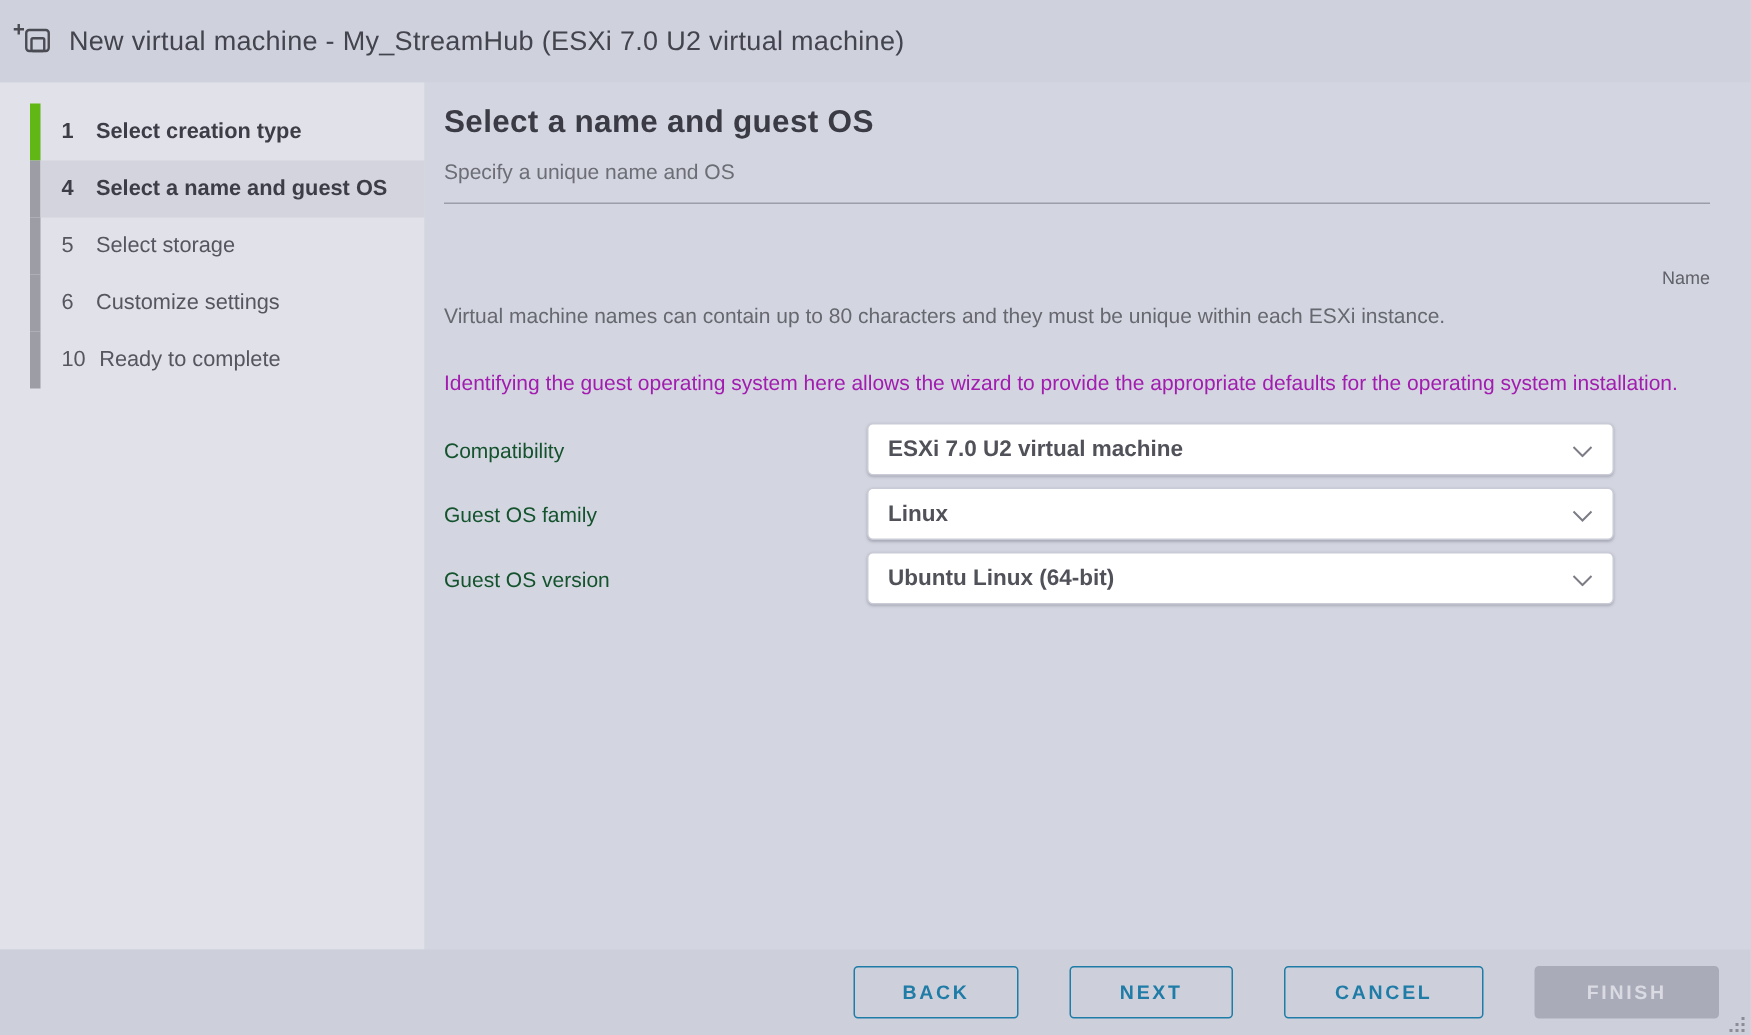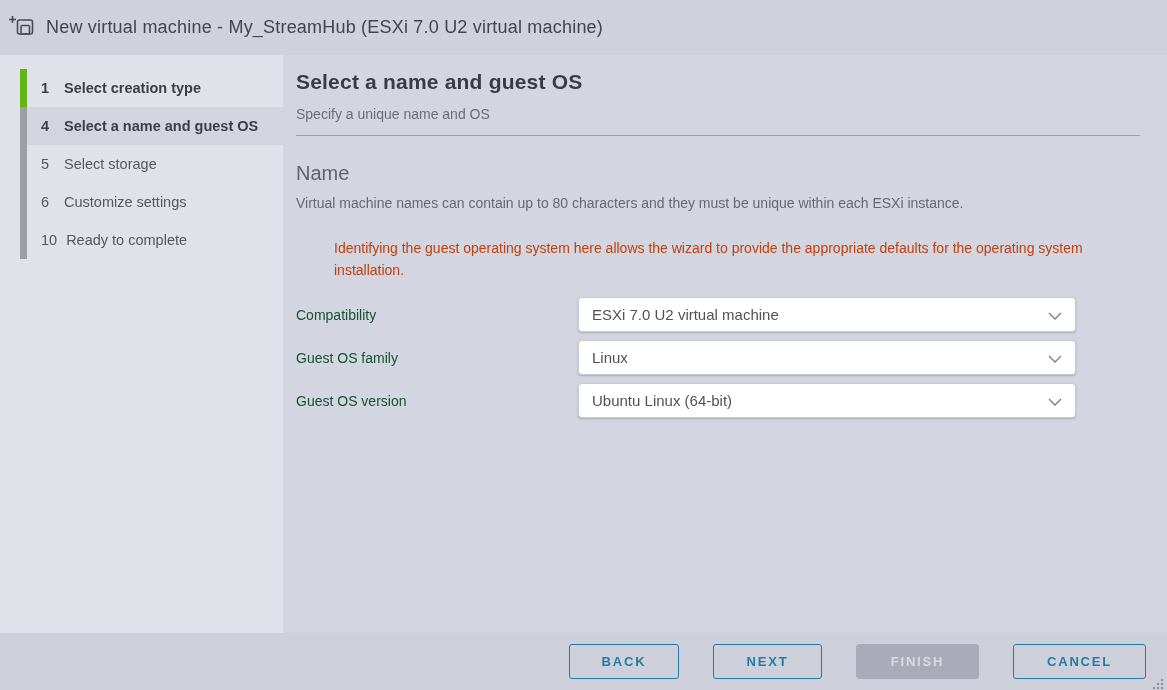--- a/index.html
+++ b/index.html
@@ -61,50 +61,51 @@
     flex: 1; background: #d3d5e0;
     padding: 15px 27px 0 13px;
     min-width: 0;
   }
   .main h1 {
     font-size: 21px; font-weight: 600; color: #3a3b44; letter-spacing: 0.2px;
   }
   .subheading { margin-top: 12px; font-size: 14px; color: #6c6d75; }
   .divider { margin-top: 13px; border: none; border-top: 1px solid #9c9da7; height: 0; }
 
-  .name-label { margin-top: 26px; font-size: 20px; color: #616269; }
+  .name-label { margin-top: 42px; font-size: 12px; color: #616269; text-align: right; }
   .name-input {
     display: block; margin-top: 9px;
     width: 374px; height: 34px;
     background: #ffffff;
     border: 1px solid #c8cad5; border-radius: 4px;
     box-shadow: 0 1px 2px rgba(90,90,110,0.35);
     padding: 0 11px;
     font-family: "Liberation Sans", "DejaVu Sans", sans-serif;
     font-size: 15px; color: #515259;
     outline: none;
   }
   .help-text { margin-top: 10px; font-size: 14px; color: #67686f; }
   .os-help {
-    margin-top: 26px; font-size: 14px; color: #c2410c;
-    line-height: 22px; max-width: 832px; margin-left: 38px;
+    margin-top: 26px; font-size: 14px; color: #a21caf;
+    line-height: 22px; max-width: 832px;
   }
 
   .form-rows { margin-top: 16px; }
   .form-row { display: flex; align-items: center; margin-bottom: 8px; }
   .form-row .row-label { width: 282px; flex: 0 0 282px; font-size: 14px; color: #14532d; }
   .dropdown {
     width: 498px; height: 35px;
     background: #ffffff;
     border: 1px solid #c9cbd6; border-radius: 4px;
     box-shadow: 0 1px 2px rgba(90,90,110,0.35);
     display: flex; align-items: center; justify-content: space-between;
     padding: 0 13px;
     font-size: 15px; color: #515259;
     cursor: pointer;
+    font-weight: bold;
   }
   .chev { display: inline-flex; margin-top: 3px; }
 
   
   .footer {
     height: 57px; flex: 0 0 57px;
     background: #cdcfdb;
     display: flex; align-items: center; justify-content: flex-end;
     gap: 10px; padding-right: 21px;
     position: relative;
@@ -236,22 +237,22 @@
             </span>
           </div>
         </div>
       </div>
     </div>
   </div>
 
   <div class="footer">
     <button class="btn btn-back">BACK</button>
     <button class="btn btn-next">NEXT</button>
+    <button class="btn btn-cancel">CANCEL</button>
     <button class="btn btn-finish" disabled="">FINISH</button>
-    <button class="btn btn-cancel">CANCEL</button>
     <span class="resize-grip">
       <svg width="12" height="12" viewBox="0 0 12 12">
         <g fill="#8b8c96">
           <rect x="9" y="1" width="2" height="2"></rect>
           <rect x="9" y="5" width="2" height="2"></rect>
           <rect x="5" y="5" width="2" height="2"></rect>
           <rect x="9" y="9" width="2" height="2"></rect>
           <rect x="5" y="9" width="2" height="2"></rect>
           <rect x="1" y="9" width="2" height="2"></rect>
         </g>

